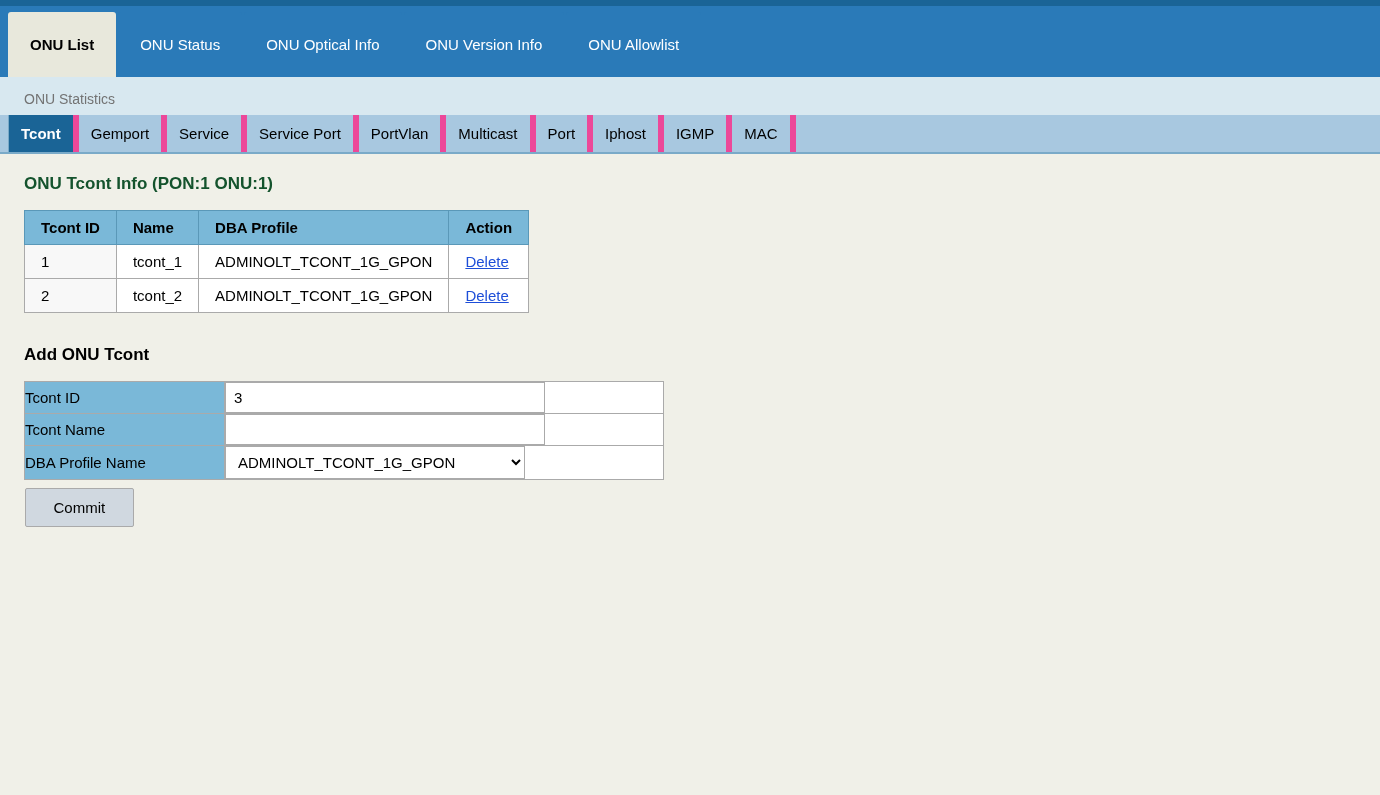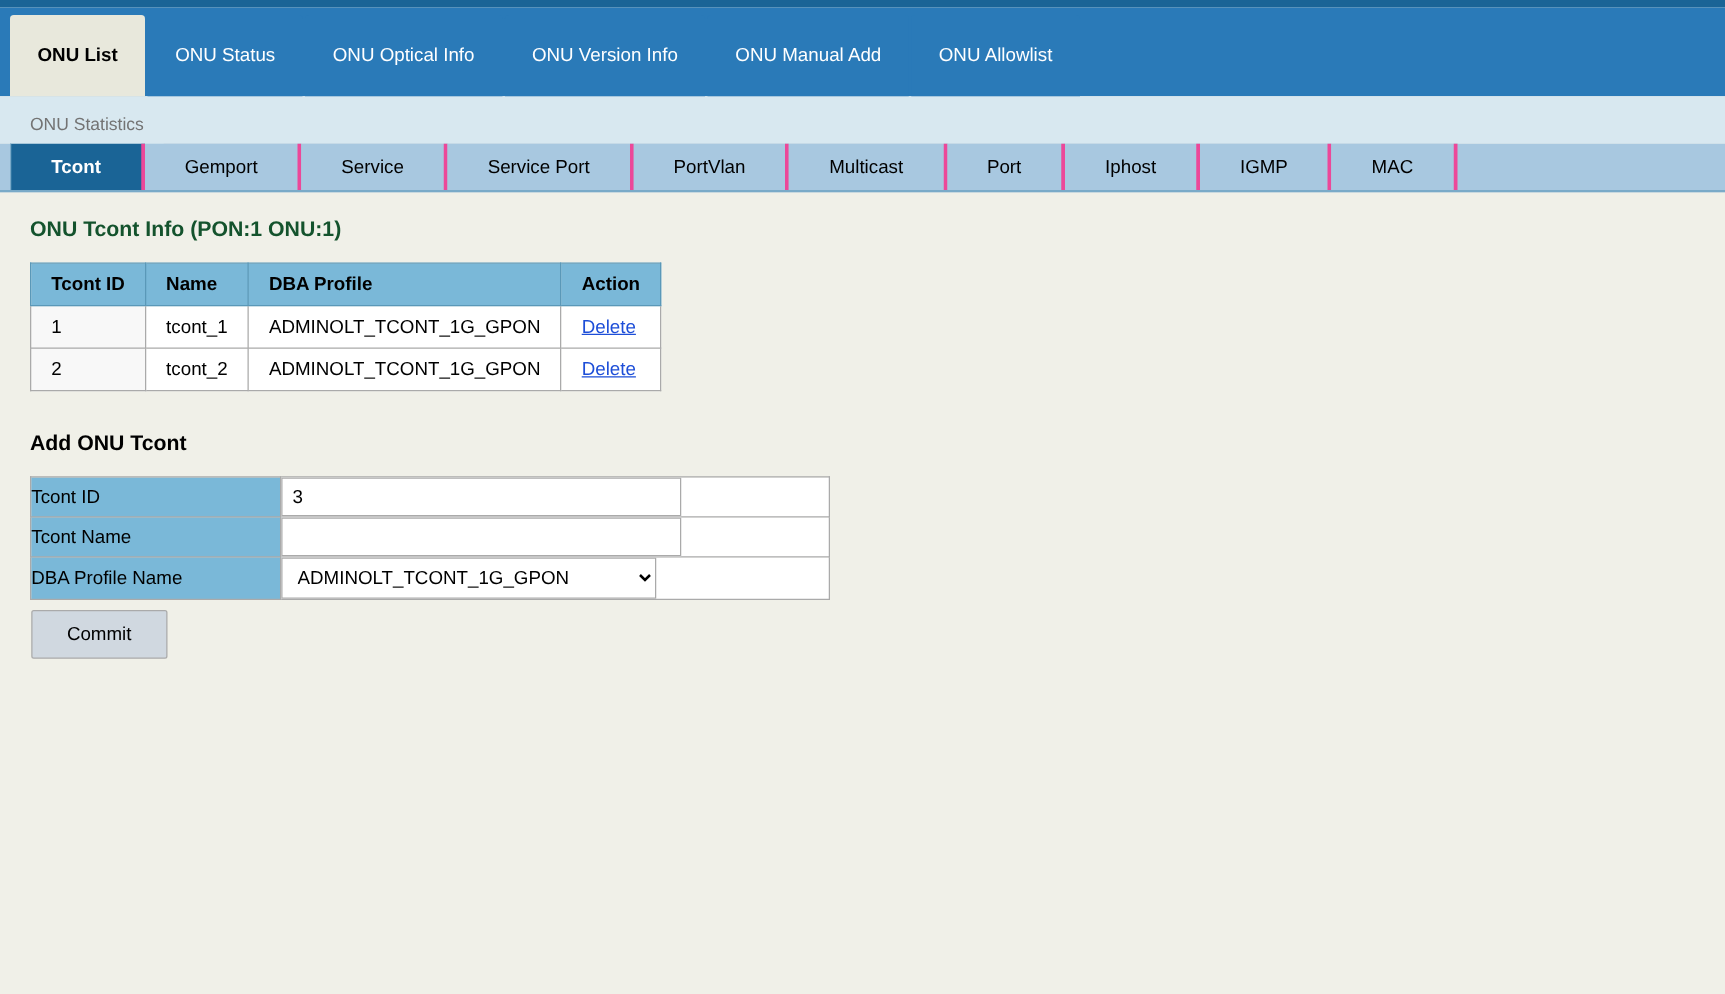--- a/index.html
+++ b/index.html
@@ -51,27 +51,27 @@
       border-radius: 3px 3px 0 0;
     }
     .sub-nav {
       background-color: #a8c8e0;
       padding: 0 8px;
       display: flex;
       gap: 0;
       border-bottom: 2px solid #7aaac8;
     }
     .sub-nav-tab {
-      padding: 10px 32px;
+      padding: 10px 12px;
       background-color: #a8c8e0;
       color: #000;
       cursor: pointer;
       font-size: 15px;
       border: none;
-      border-right: 3px solid #ec4899;
+      border-right: 6px solid #ec4899;
     }
     .sub-nav-tab:first-child {
       border-left: 1px solid #7aaac8;
     }
     .sub-nav-tab.active-sub {
       background-color: #1a6496;
       color: #fff;
       font-weight: bold;
     }
     .main-content {
@@ -168,21 +168,20 @@
 </head>
 <body>
 
 <div class="top-bar"></div>
 
 <nav class="top-nav">
   <button class="top-nav-tab active">ONU List</button>
   <button class="top-nav-tab">ONU Status</button>
   <button class="top-nav-tab">ONU Optical Info</button>
   <button class="top-nav-tab">ONU Version Info</button>
-  <button class="top-nav-tab">ONU Manual Add</button>
   <button class="top-nav-tab">ONU Allowlist</button>
 </nav>
 
 <div class="second-nav-row">
   <button class="second-nav-tab">ONU Statistics</button>
 </div>
 
 <nav class="sub-nav">
   <button class="sub-nav-tab active-sub">Tcont</button>
   <button class="sub-nav-tab">Gemport</button>

